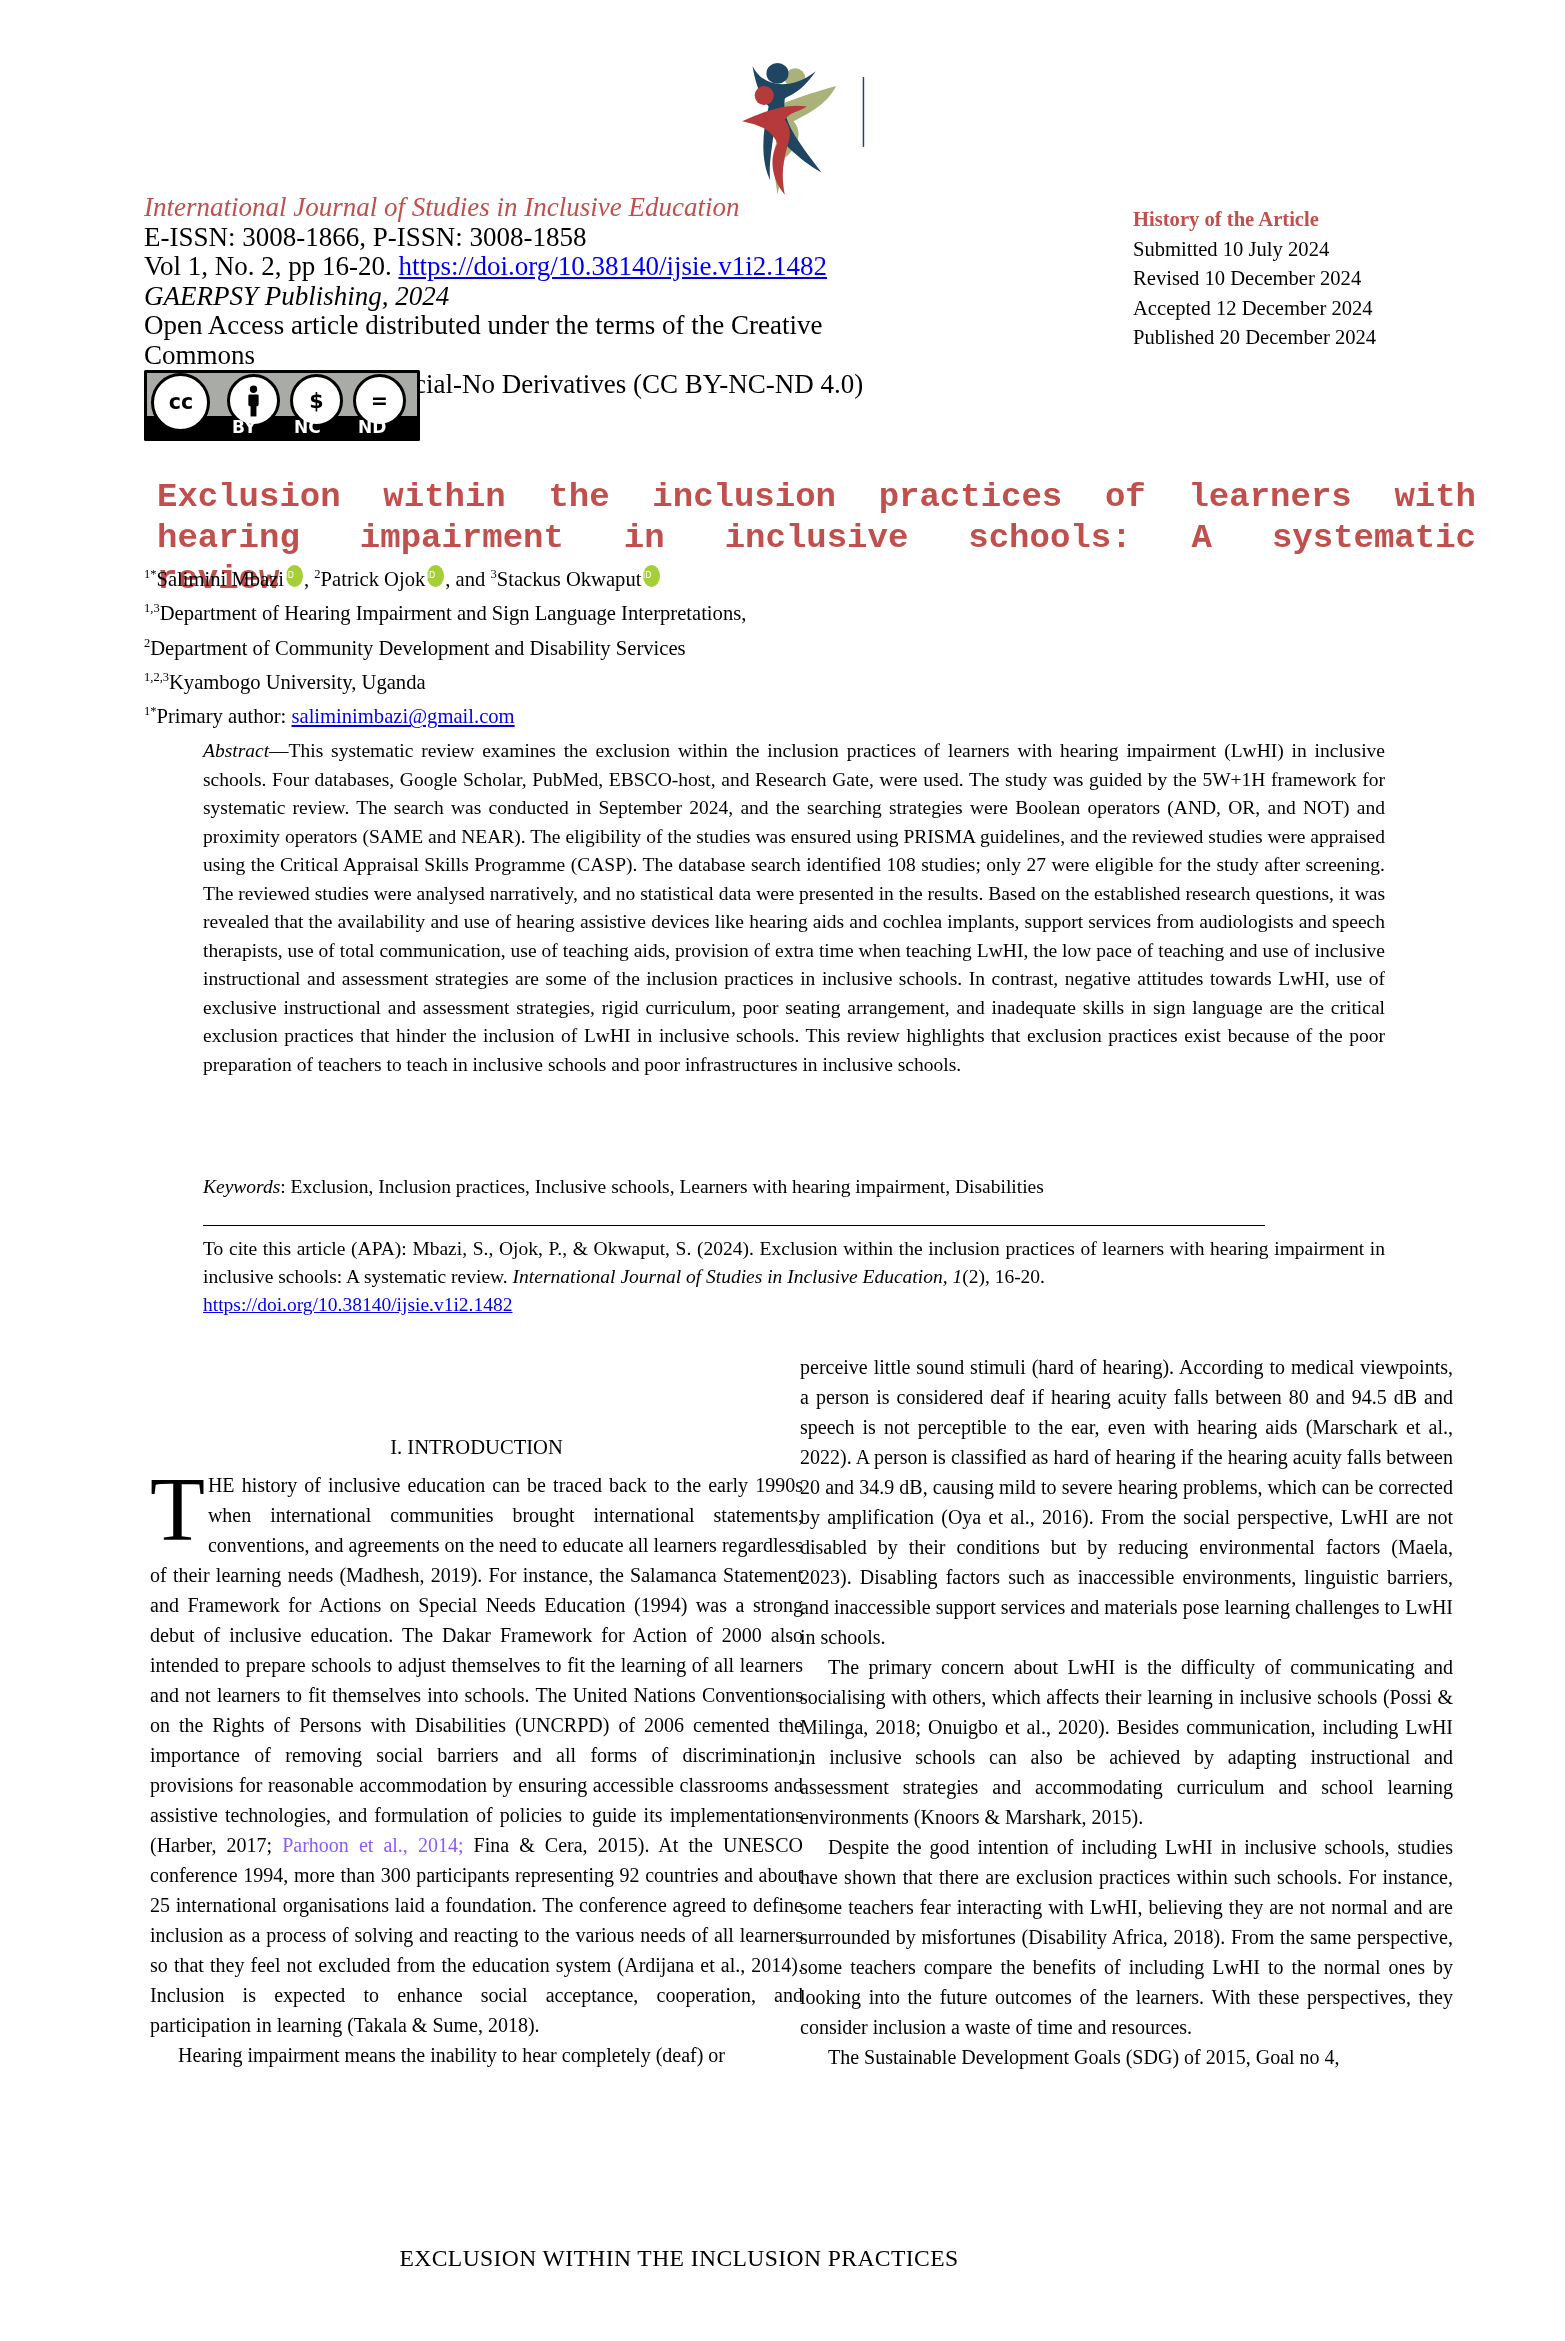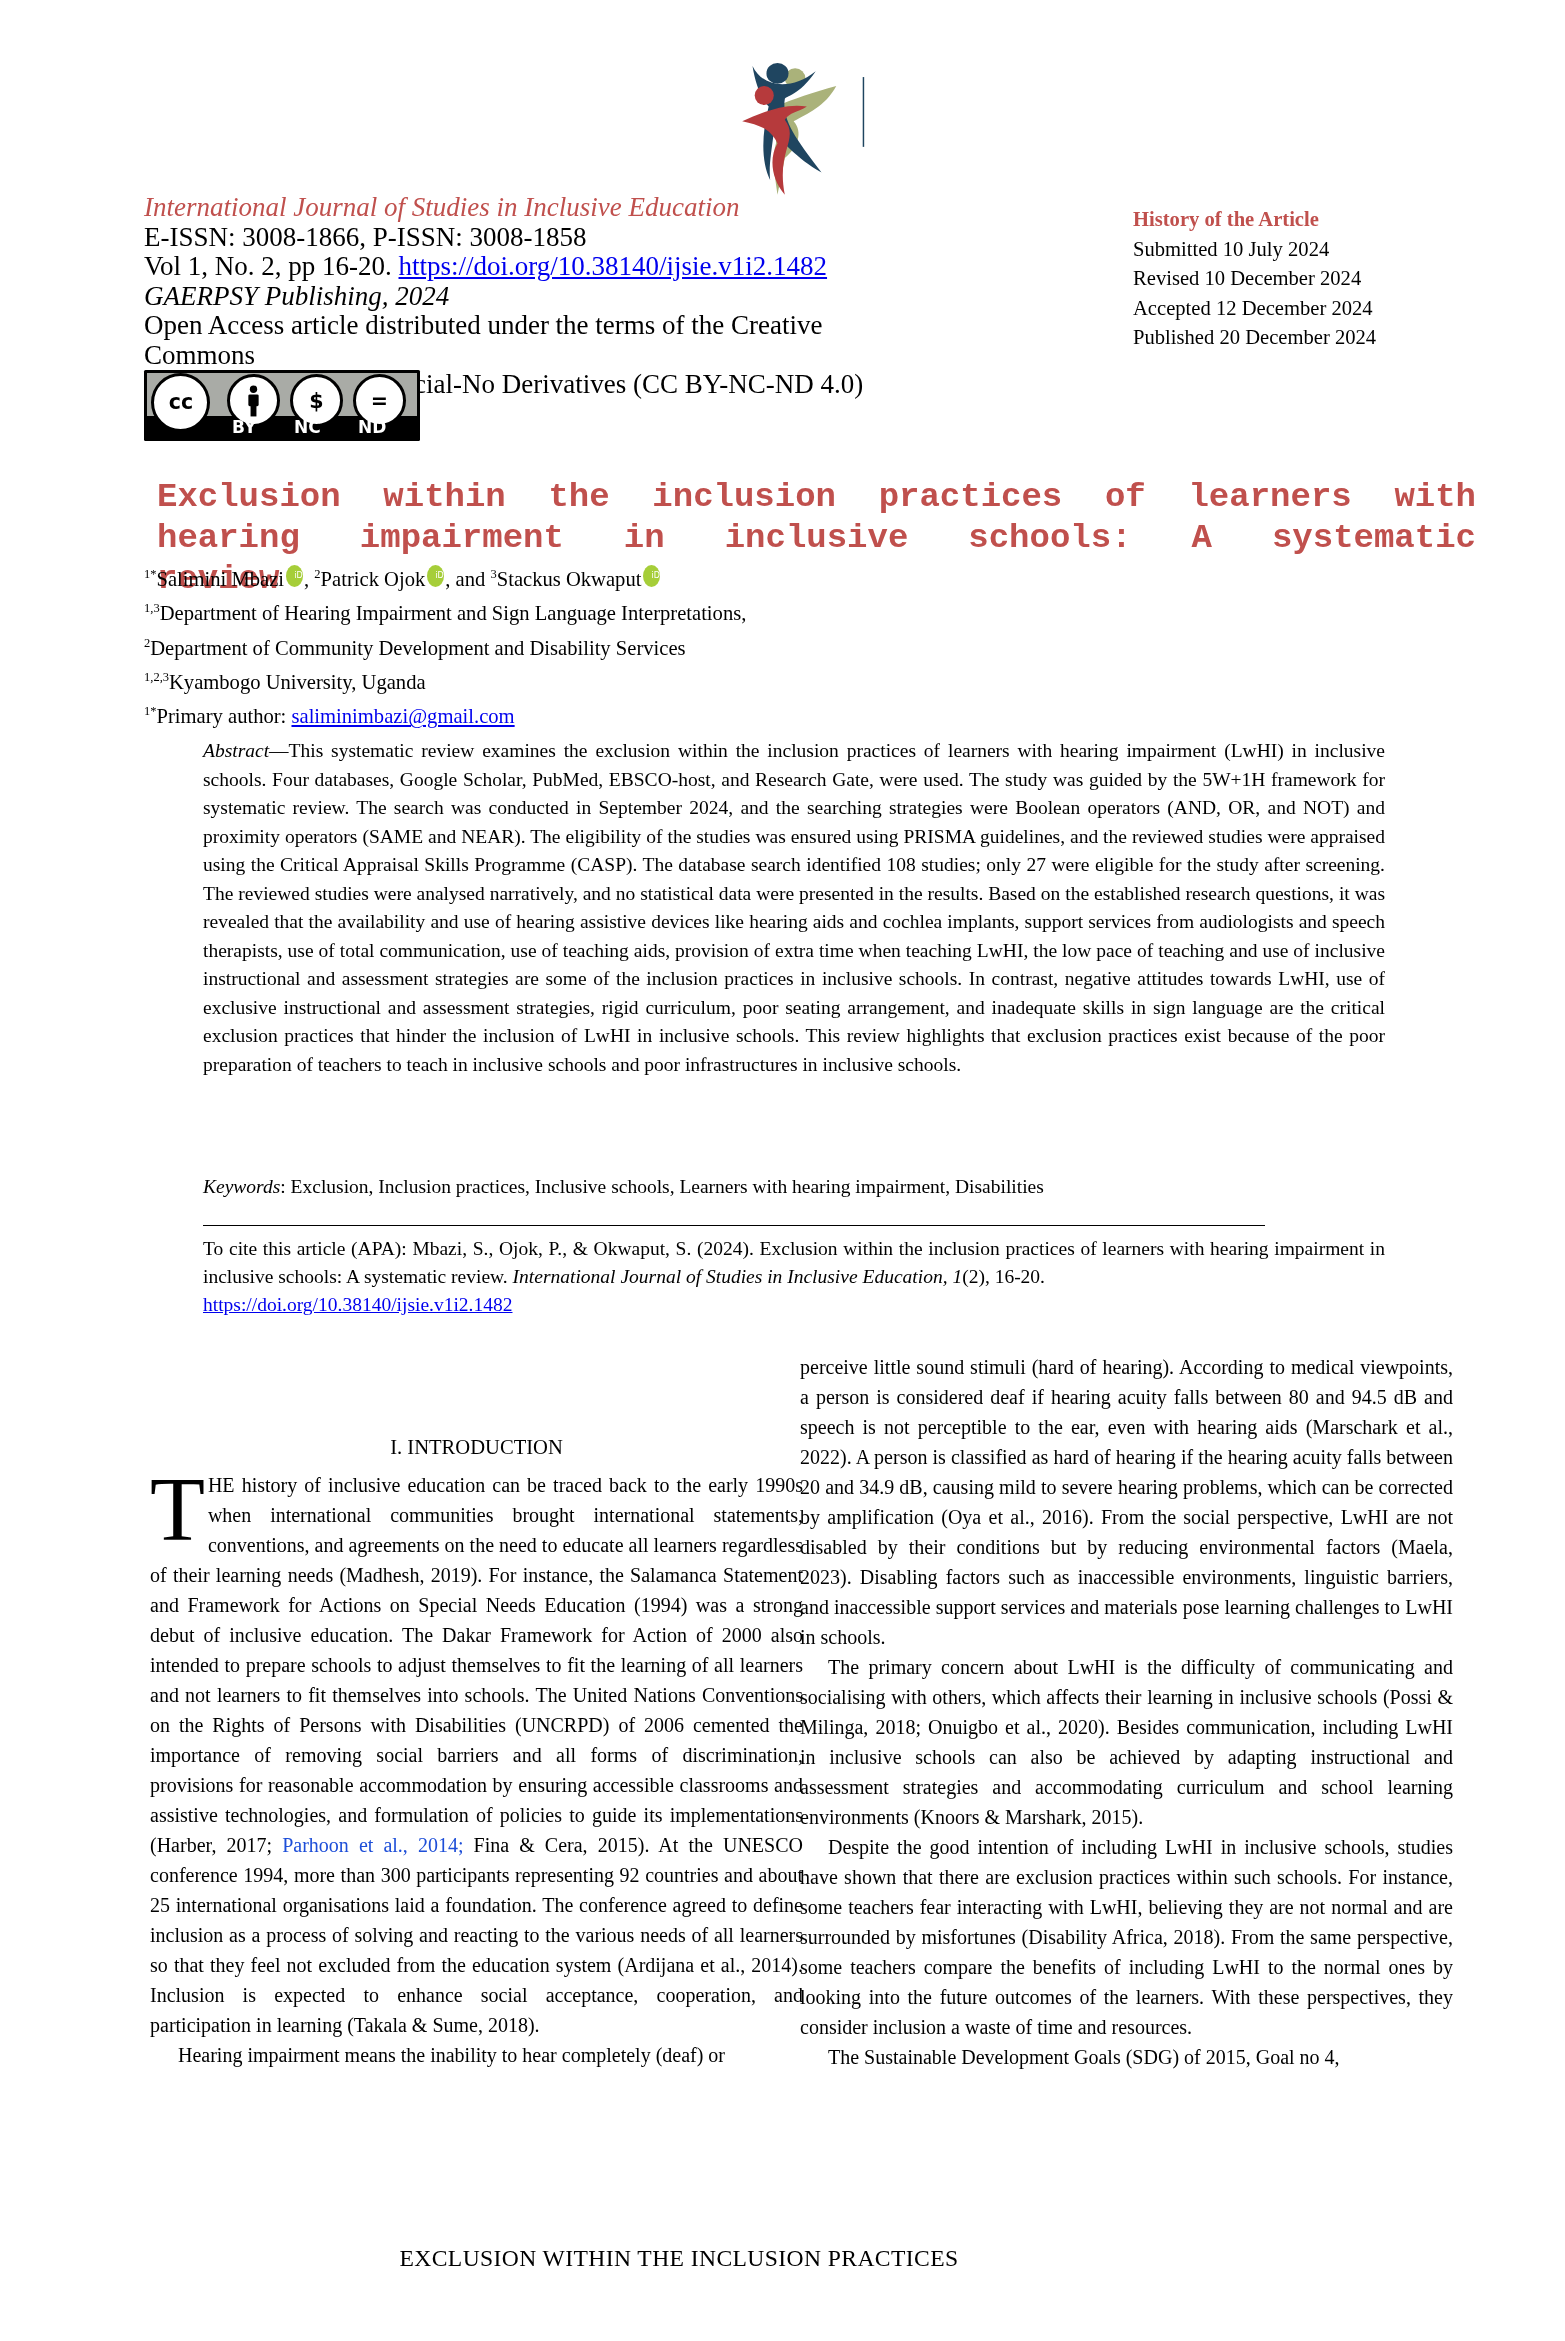--- a/index.html
+++ b/index.html
@@ -27,40 +27,40 @@
   #cc .top { position: absolute; left: 2.9px; top: 2.9px; right: 2.9px; height: 43px; background: #a9aba6; }
   #cc .circ { position: absolute; top: 4.4px; width: 53px; height: 53px; border-radius: 50%; background: #fff; border: 3.7px solid #000; box-sizing: border-box; display:flex; align-items:center; justify-content:center; font-family: "DejaVu Sans", sans-serif; font-weight: bold; font-size: 20.6px; }
   #cc .lbl { position: absolute; bottom: 4.4px; color: #fff; font-family: "DejaVu Sans", sans-serif; font-weight: bold; font-size: 17px; }
 
   
   #title { left: 157px; top: 477px; width: 1319px; color: #c0504d; font-family: "Liberation Mono", "DejaVu Sans Mono", monospace; font-weight: bold; font-size: 34px; line-height: 41px; text-align: justify; text-align-last: left; word-spacing: 16px; }
 
   
   #authors { left: 144px; top: 560px; width: 1031px; font-size: 20.6px; line-height: 29.5px; }
   #authors sup { font-size: 12.5px; }
-  .orcid { display: inline-block; width: 17px; height: 22px; border-radius: 50%; background: #a6ce39; color: #fff; font-family: "DejaVu Sans", sans-serif; font-size: 8px; text-align: right; line-height: 22px; vertical-align: super; margin: 0 1.5px; }
+  .orcid { display: inline-block; width: 17px; height: 22px; border-radius: 50%; background: #a6ce39; color: #fff; font-family: "DejaVu Sans", sans-serif; font-size: 8px; text-align: left; line-height: 22px; vertical-align: super; margin: 0 1.5px; }
 
   
   #abstract { left: 203px; top: 737px; width: 1182px; font-size: 19.5px; line-height: 28.5px; text-align: justify; }
   #abstract .lab { font-style: italic; }
   #keywords { left: 203px; top: 1173px; width: 1182px; font-size: 19.5px; line-height: 28px; }
   #keywords .lab { font-style: italic; }
   #sep { left: 203px; top: 1225px; width: 1062px; height: 0; border-top: 1.5px solid #000; }
   #cite { left: 203px; top: 1235px; width: 1182px; font-size: 19.5px; line-height: 28px; text-align: justify; }
   #cite .ital { font-style: italic; }
 
   
   .col { font-size: 20px; line-height: 30px; text-align: justify; }
   #col-left { left: 118px; top: 1433px; width: 653px; margin-left: 32px; }
   #col-right { left: 800px; top: 1352px; width: 653px; }
   .col p { margin: 0; }
   .indent { text-indent: 28px; }
   #intro-head { text-align: center; font-size: 20.6px; line-height: 29.5px; margin-bottom: 7.4px; }
   .dropcap { float: left; font-size: 90px; line-height: 71px; margin: 4.4px 2.9px 0 0; }
-  .gray { color: #1d4ed8; }
+  .gray { color: #8b5cf6; }
 
   
   #footer { left: 0; top: 2245px; width: 1358px; text-align: center; font-size: 23.6px; letter-spacing: 0.4px; }
 </style>
 </head>
 <body>
 
 <div id="logo" class="abs">
   <svg width="169" height="147" viewBox="0 0 230 200">
     <ellipse cx="124" cy="32" rx="14" ry="14" fill="#aab27a"></ellipse>

